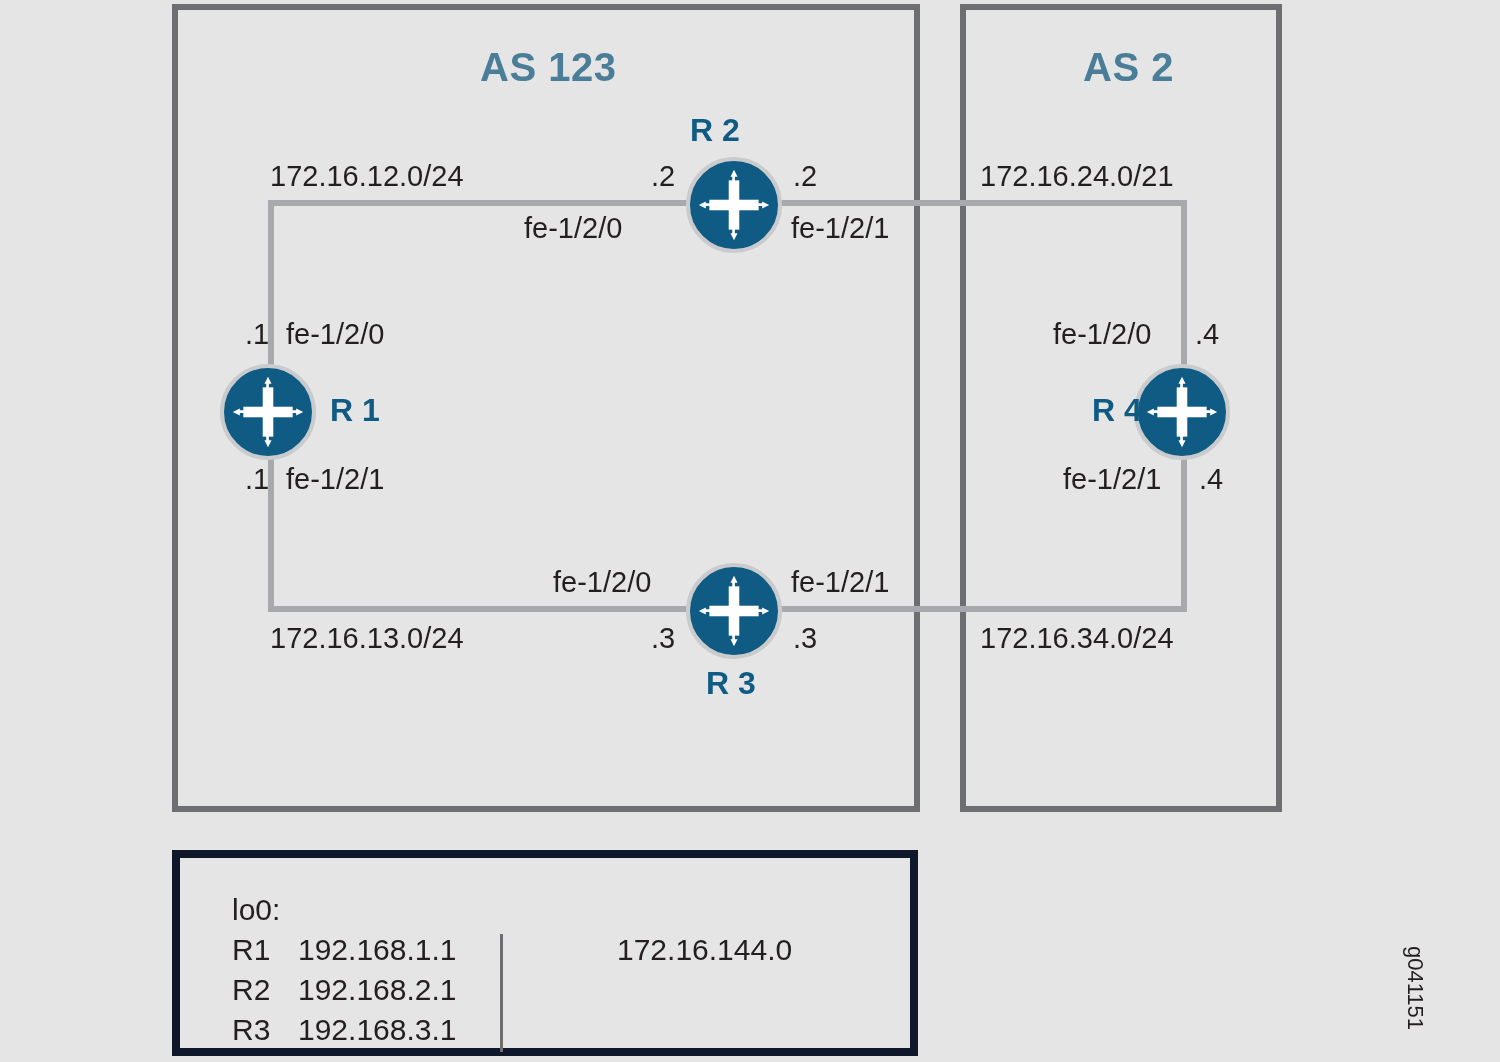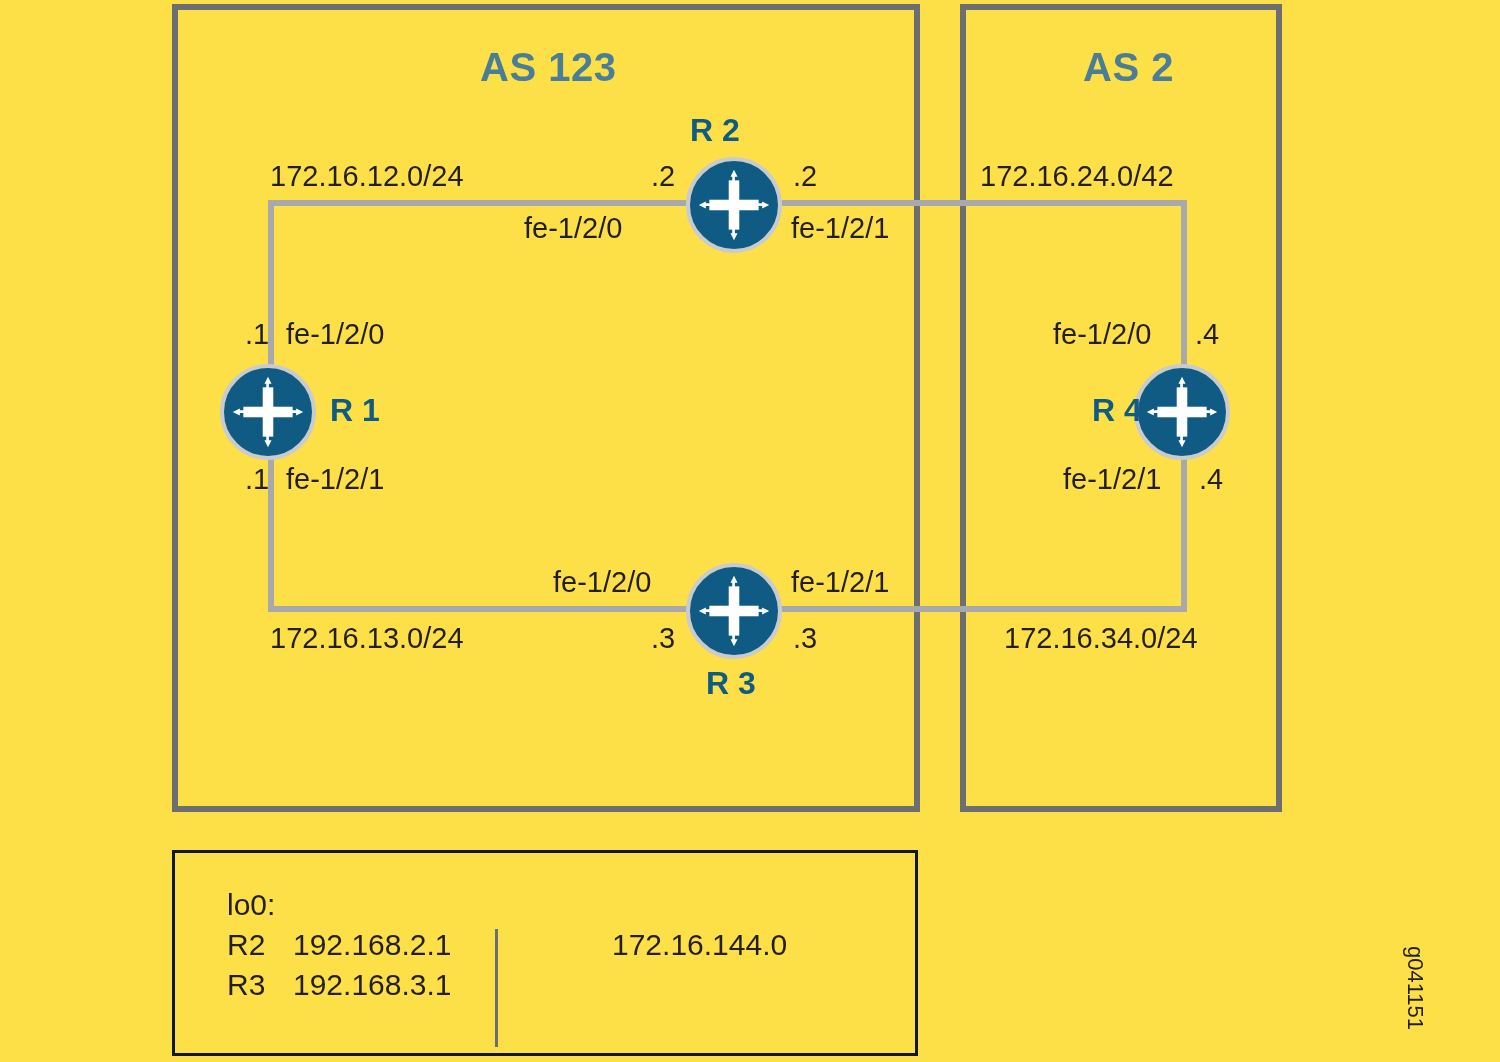--- a/index.html
+++ b/index.html
@@ -7,21 +7,21 @@
     padding: 0;
     background: #ffffff;
   }
   body {
     font-family: "Liberation Sans", sans-serif;
   }
   #canvas {
     position: relative;
     width: 1500px;
     height: 1062px;
-    background: #fde047;
+    background: #e5e5e5;
     overflow: hidden;
   }
 
   
   .as-box {
     position: absolute;
     border: 6px solid #6d6e71;
     background: transparent;
     box-sizing: border-box;
   }
@@ -98,21 +98,21 @@
     text-align: right;
   }
 
   
   #legend-box {
     position: absolute;
     left: 172px;
     top: 850px;
     width: 746px;
     height: 206px;
-    border: 3px solid #0f172a;
+    border: 8px solid #0f172a;
     box-sizing: border-box;
   }
   #legend-inner {
     position: absolute;
     left: 52px;
     top: 32px;
     color: #231f20;
     font-size: 30px;
     line-height: 40px;
   }
@@ -211,22 +211,22 @@
     </svg>
   </div>
 
   <div id="label-r1" class="router-label">R 1</div>
   <div id="label-r2" class="router-label">R 2</div>
   <div id="label-r3" class="router-label">R 3</div>
   <div id="label-r4" class="router-label">R 4</div>
 
   <div class="annot" style="left:270px; top:160px;">172.16.12.0/24</div>
   <div class="annot" style="left:270px; top:622px;">172.16.13.0/24</div>
-  <div class="annot" style="left:980px; top:160px;">172.16.24.0/42</div>
-  <div class="annot" style="left:980px; top:622px;margin-left:24px;">172.16.34.0/24</div>
+  <div class="annot" style="left:980px; top:160px;">172.16.24.0/21</div>
+  <div class="annot" style="left:980px; top:622px;">172.16.34.0/24</div>
 
   <div class="annot" style="left:245px; top:318px;">.1</div>
   <div class="annot" style="left:286px; top:318px;">fe-1/2/0</div>
   <div class="annot" style="left:245px; top:463px;">.1</div>
   <div class="annot" style="left:286px; top:463px;">fe-1/2/1</div>
 
   <div class="annot" style="left:651px; top:160px;">.2</div>
   <div class="annot" style="left:524px; top:212px;">fe-1/2/0</div>
   <div class="annot" style="left:793px; top:160px;">.2</div>
   <div class="annot" style="left:791px; top:212px;">fe-1/2/1</div>
@@ -240,20 +240,23 @@
   <div class="annot" style="left:1195px; top:318px;">.4</div>
   <div class="annot" style="left:1063px; top:463px;">fe-1/2/1</div>
   <div class="annot" style="left:1199px; top:463px;">.4</div>
 
   <div id="legend-box">
     <div id="legend-inner">
       <div id="legend-title">lo0:</div>
       <div class="legend-cols">
         <div class="legend-col-left">
           <div class="legend-row">
+            <span class="legend-name">R1</span><span>192.168.1.1</span>
+          </div>
+          <div class="legend-row">
             <span class="legend-name">R2</span><span>192.168.2.1</span>
           </div>
           <div class="legend-row">
             <span class="legend-name">R3</span><span>192.168.3.1</span>
           </div>
         </div>
         <div class="legend-divider"></div>
         <div>
           <div class="legend-row">
             <span class="legend-name"></span><span>172.16.144.0</span>

